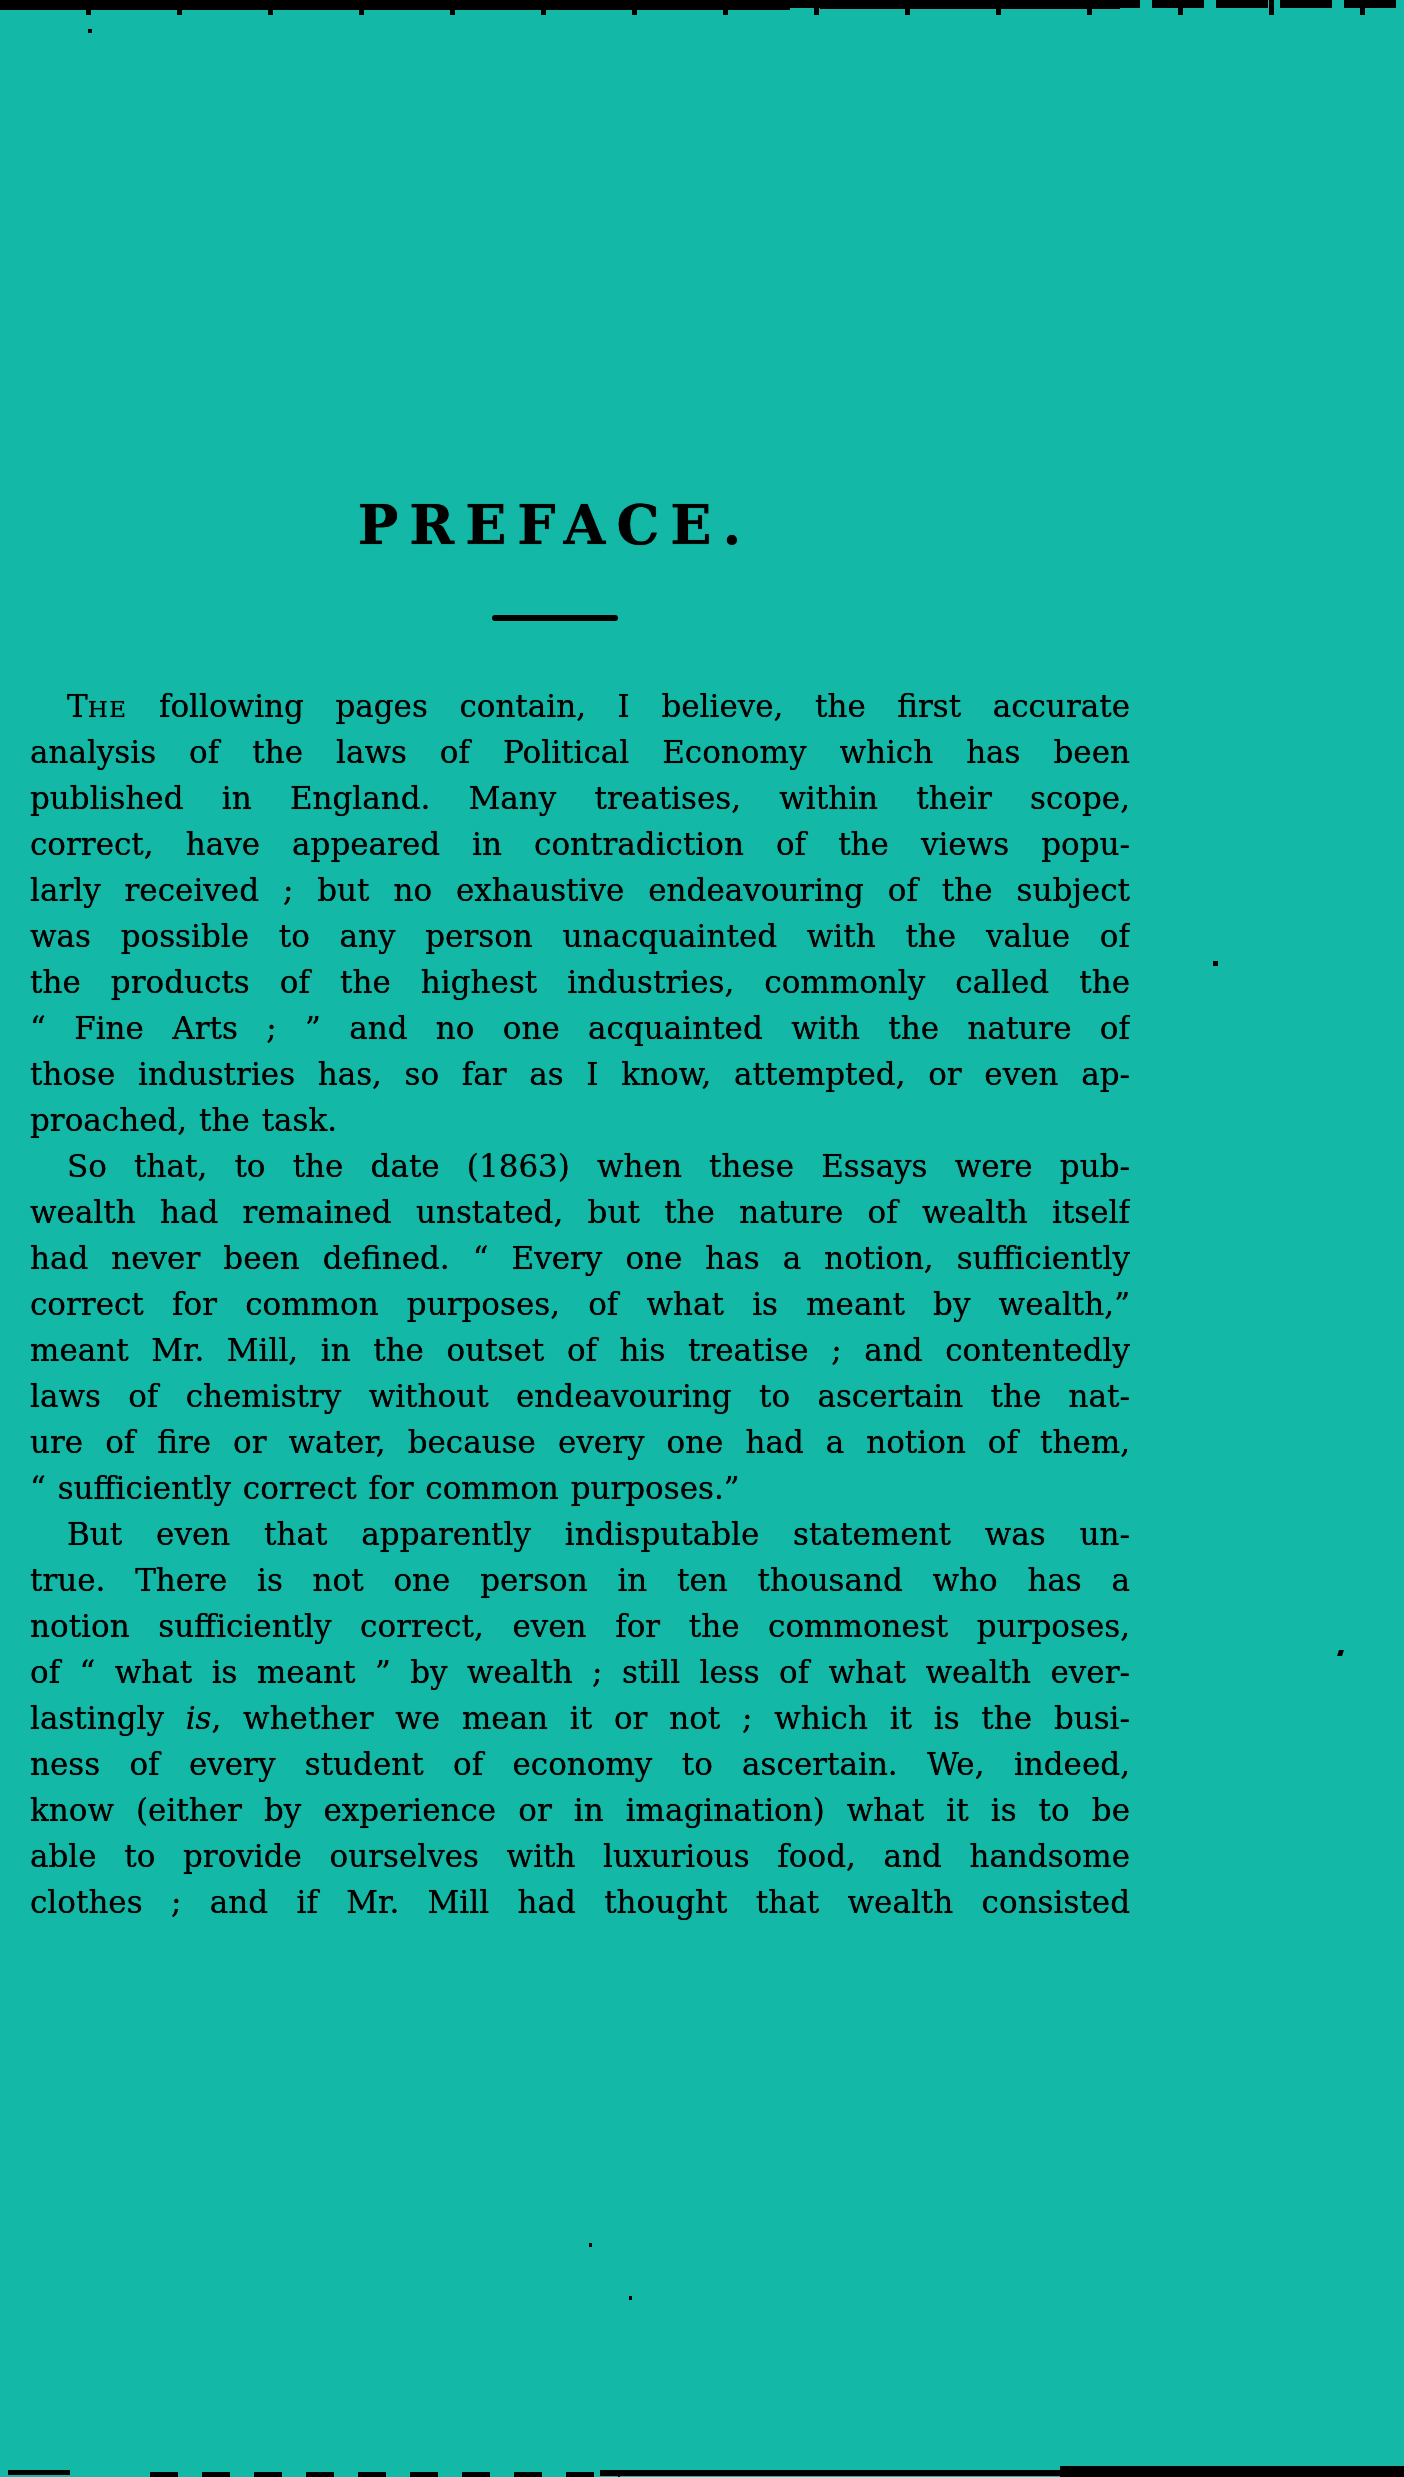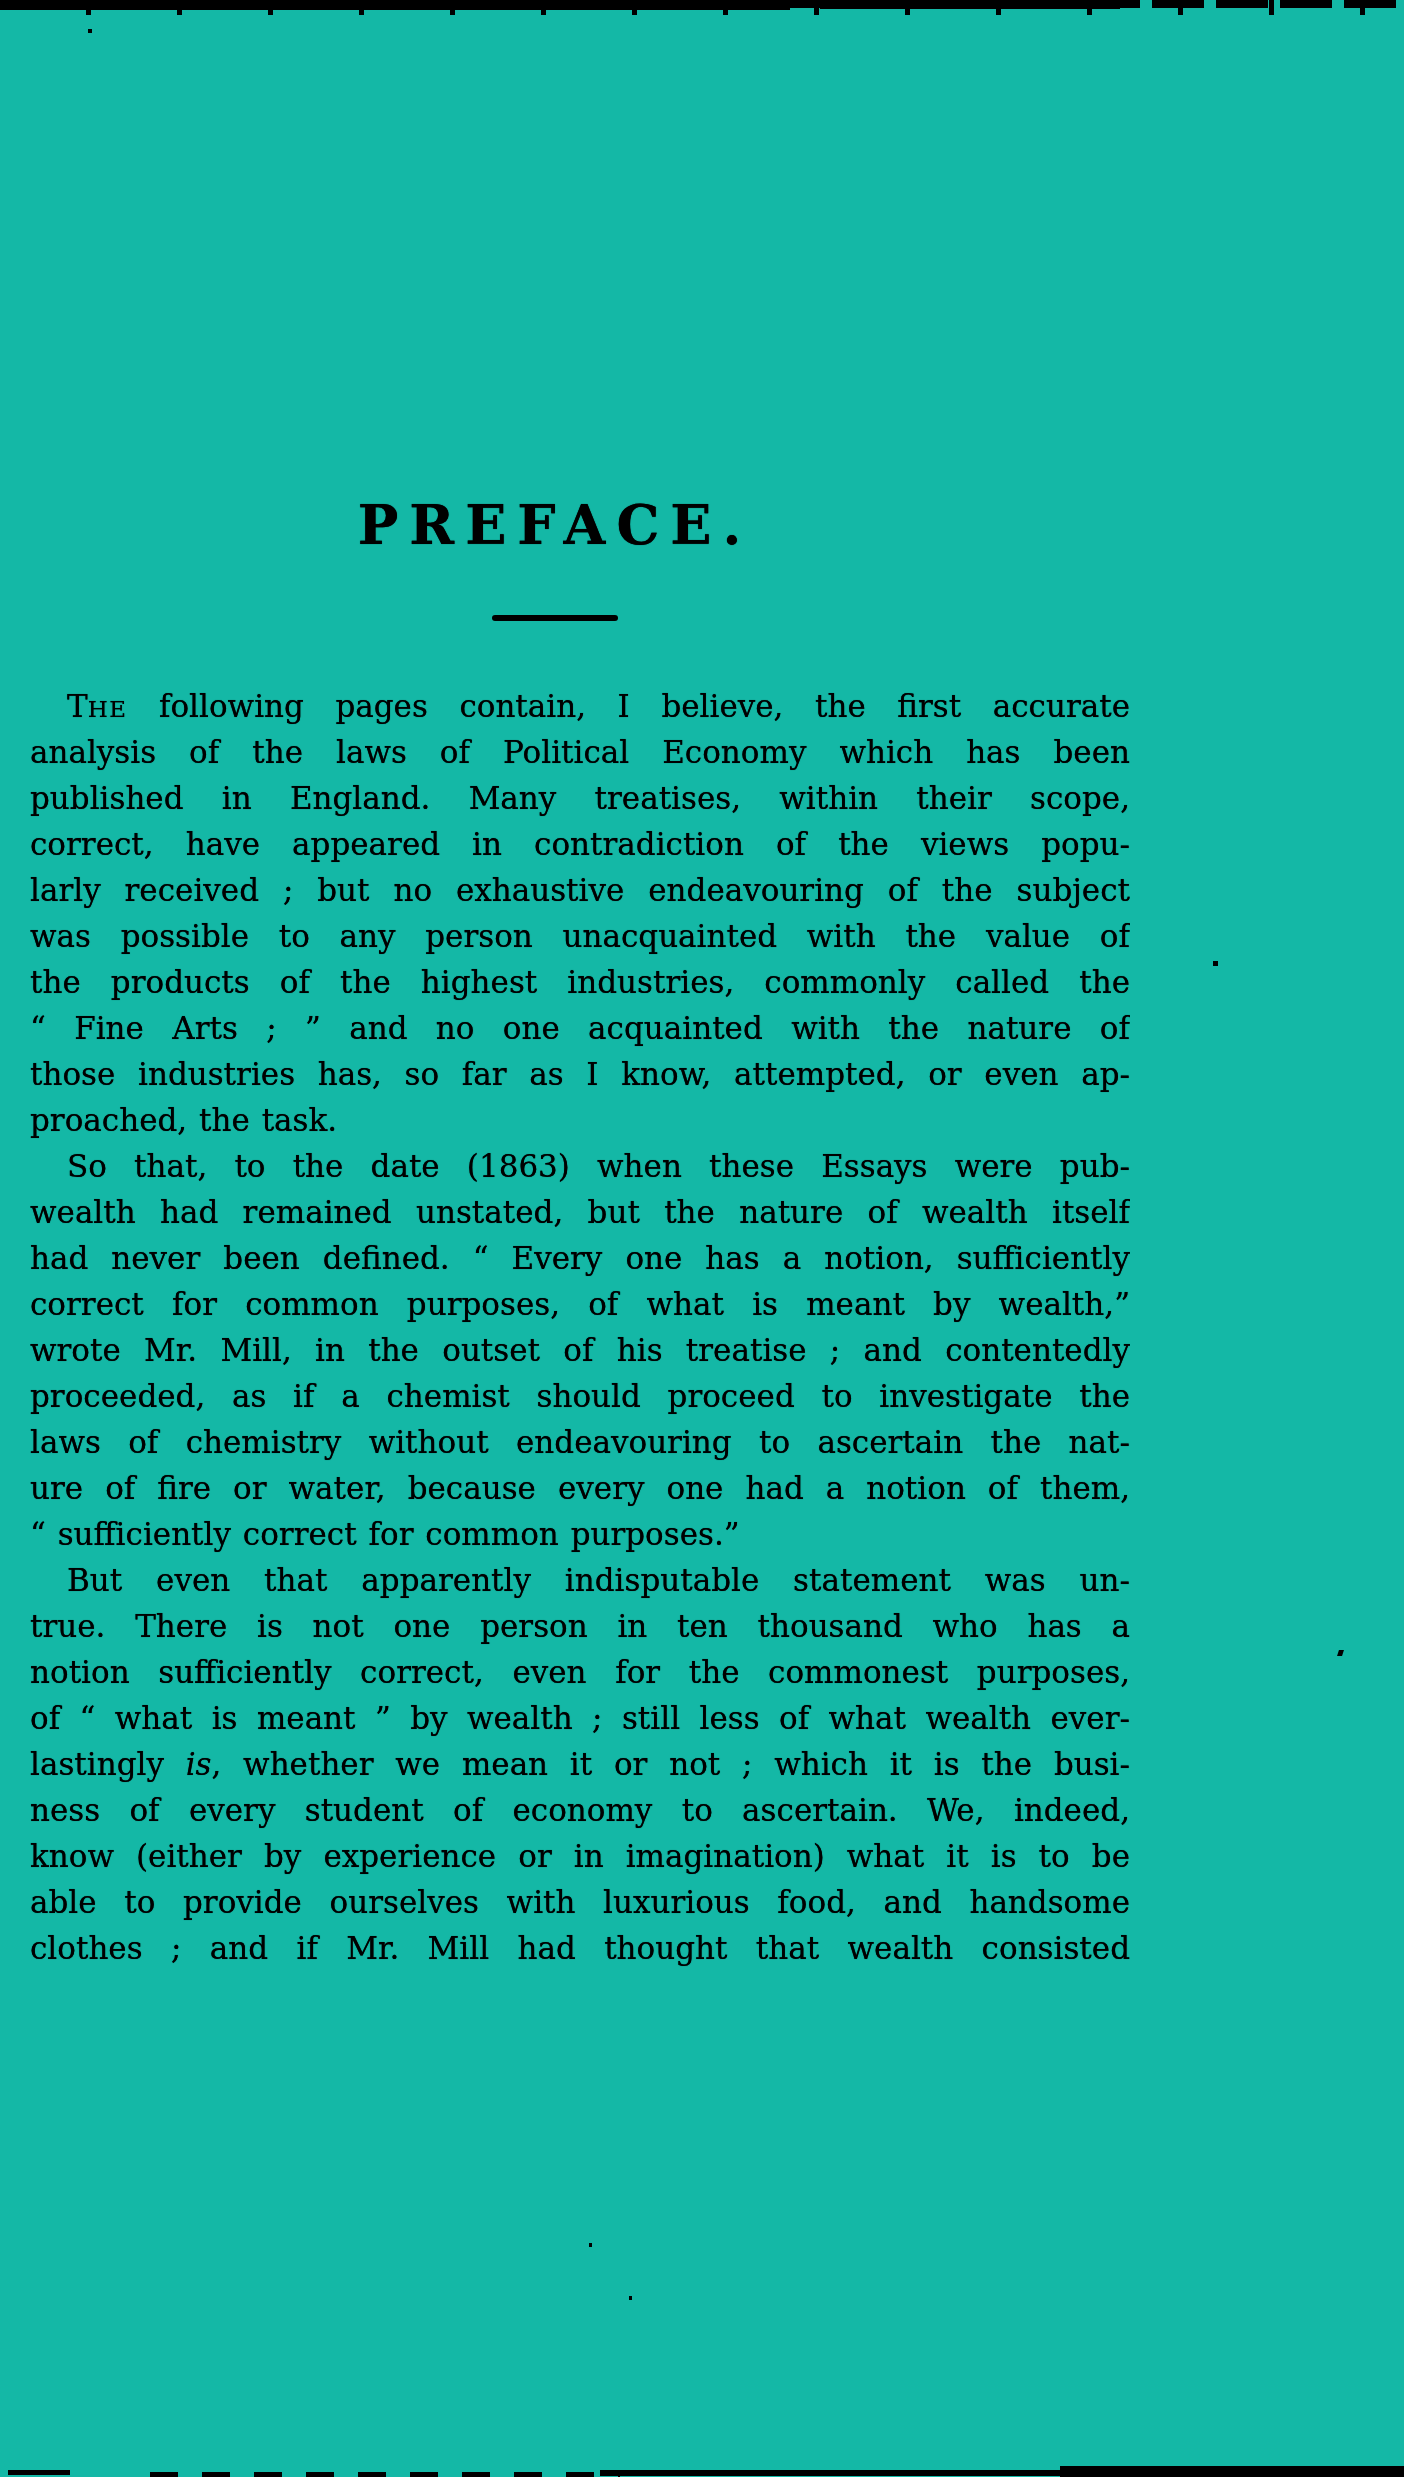--- a/index.html
+++ b/index.html
@@ -135,22 +135,21 @@
       <div class="line just"><span>larly received ; but no exhaustive endeavouring of the subject</span></div>
       <div class="line just"><span>was possible to any person unacquainted with the value of</span></div>
       <div class="line just"><span>the products of the highest industries, commonly called the</span></div>
       <div class="line just"><span>“ Fine Arts ; ” and no one acquainted with the nature of</span></div>
       <div class="line just"><span>those industries has, so far as I know, attempted, or even ap-</span></div>
       <div class="line end"><span>proached, the task.</span></div>
       <div class="line just indent"><span>So that, to the date (1863) when these Essays were pub-</span></div>
       <div class="line just"><span>wealth had remained unstated, but the nature of wealth itself</span></div>
       <div class="line just"><span>had never been defined.  “ Every one has a notion, sufficiently</span></div>
       <div class="line just"><span>correct for common purposes, of what is meant by wealth,”</span></div>
-      <div class="line just"><span>wrote Mr. Mill, in the outset of his treatise ; and contentedly</span></div>
-      <div class="line just"><span>proceeded, as if a chemist should proceed to investigate the</span></div>
+      <div class="line just"><span>meant Mr. Mill, in the outset of his treatise ; and contentedly</span></div>
       <div class="line just"><span>laws of chemistry without endeavouring to ascertain the nat-</span></div>
       <div class="line just"><span>ure of fire or water, because every one had a notion of them,</span></div>
       <div class="line end"><span>“ sufficiently correct for common purposes.”</span></div>
       <div class="line just indent"><span>But even that apparently indisputable statement was un-</span></div>
       <div class="line just"><span>true.  There is not one person in ten thousand who has a</span></div>
       <div class="line just"><span>notion sufficiently correct, even for the commonest purposes,</span></div>
       <div class="line just"><span>of “ what is meant ” by wealth ; still less of what wealth ever-</span></div>
       <div class="line just"><span>lastingly </span><span class="i">is</span><span>, whether we mean it or not ; which it is the busi-</span></div>
       <div class="line just"><span>ness of every student of economy to ascertain.  We, indeed,</span></div>
       <div class="line just"><span>know (either by experience or in imagination) what it is to be</span></div>

